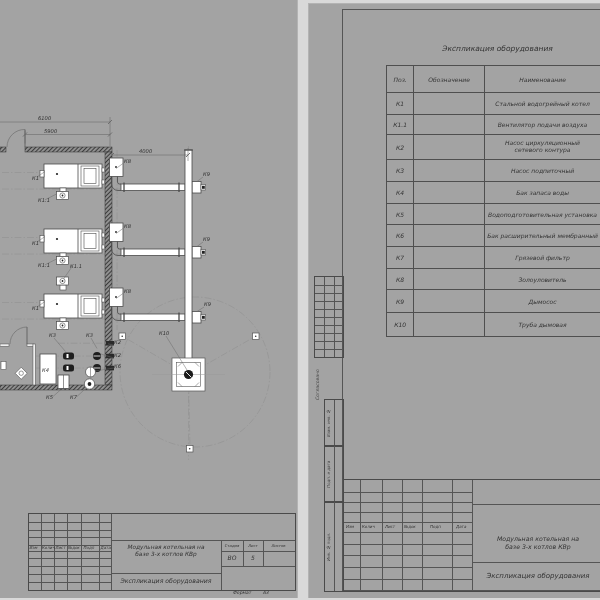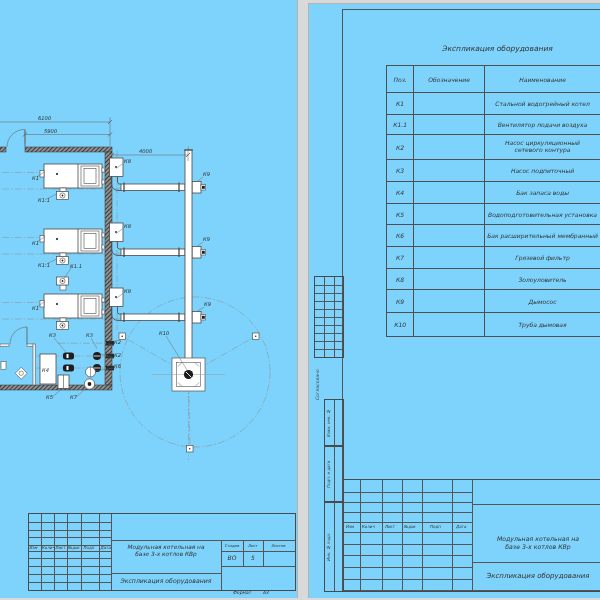--- a/index.html
+++ b/index.html
@@ -1,19 +1,19 @@
 <!DOCTYPE html>
 <html><head>
 <meta charset="utf-8">
 <style>
   html,body{margin:0;padding:0;}
   body{width:600px;height:600px;background:#d9d9d9;position:relative;overflow:hidden;
        font-family:"DejaVu Sans",sans-serif;font-style:italic;color:#333;}
   .abs{position:absolute;}
-  .page{position:absolute;background:#7dd3fc;}
+  .page{position:absolute;background:#a3a3a3;}
   #left-page{left:0;top:0;width:297px;height:598px;border-right:1px solid #b3b3b3;}
   #right-page{left:308px;top:3px;width:292px;height:594px;border-left:1px solid #b3b3b3;border-top:1px solid #b3b3b3;overflow:hidden;}
   .hl{position:absolute;background:#555;height:0.8px;}
   .vl{position:absolute;background:#555;width:0.8px;}
   .tb{position:absolute;border:1px solid #4a4a4a;}
   .tiny{font-size:4px;position:absolute;white-space:nowrap;transform-origin:left top;}
   .cell-label{position:absolute;text-align:center;white-space:nowrap;}
   .vtext{position:absolute;writing-mode:vertical-rl;transform:rotate(180deg);font-size:4.6px;
          text-align:center;white-space:nowrap;color:#444;}
   table.eq{border-collapse:collapse;table-layout:fixed;}

